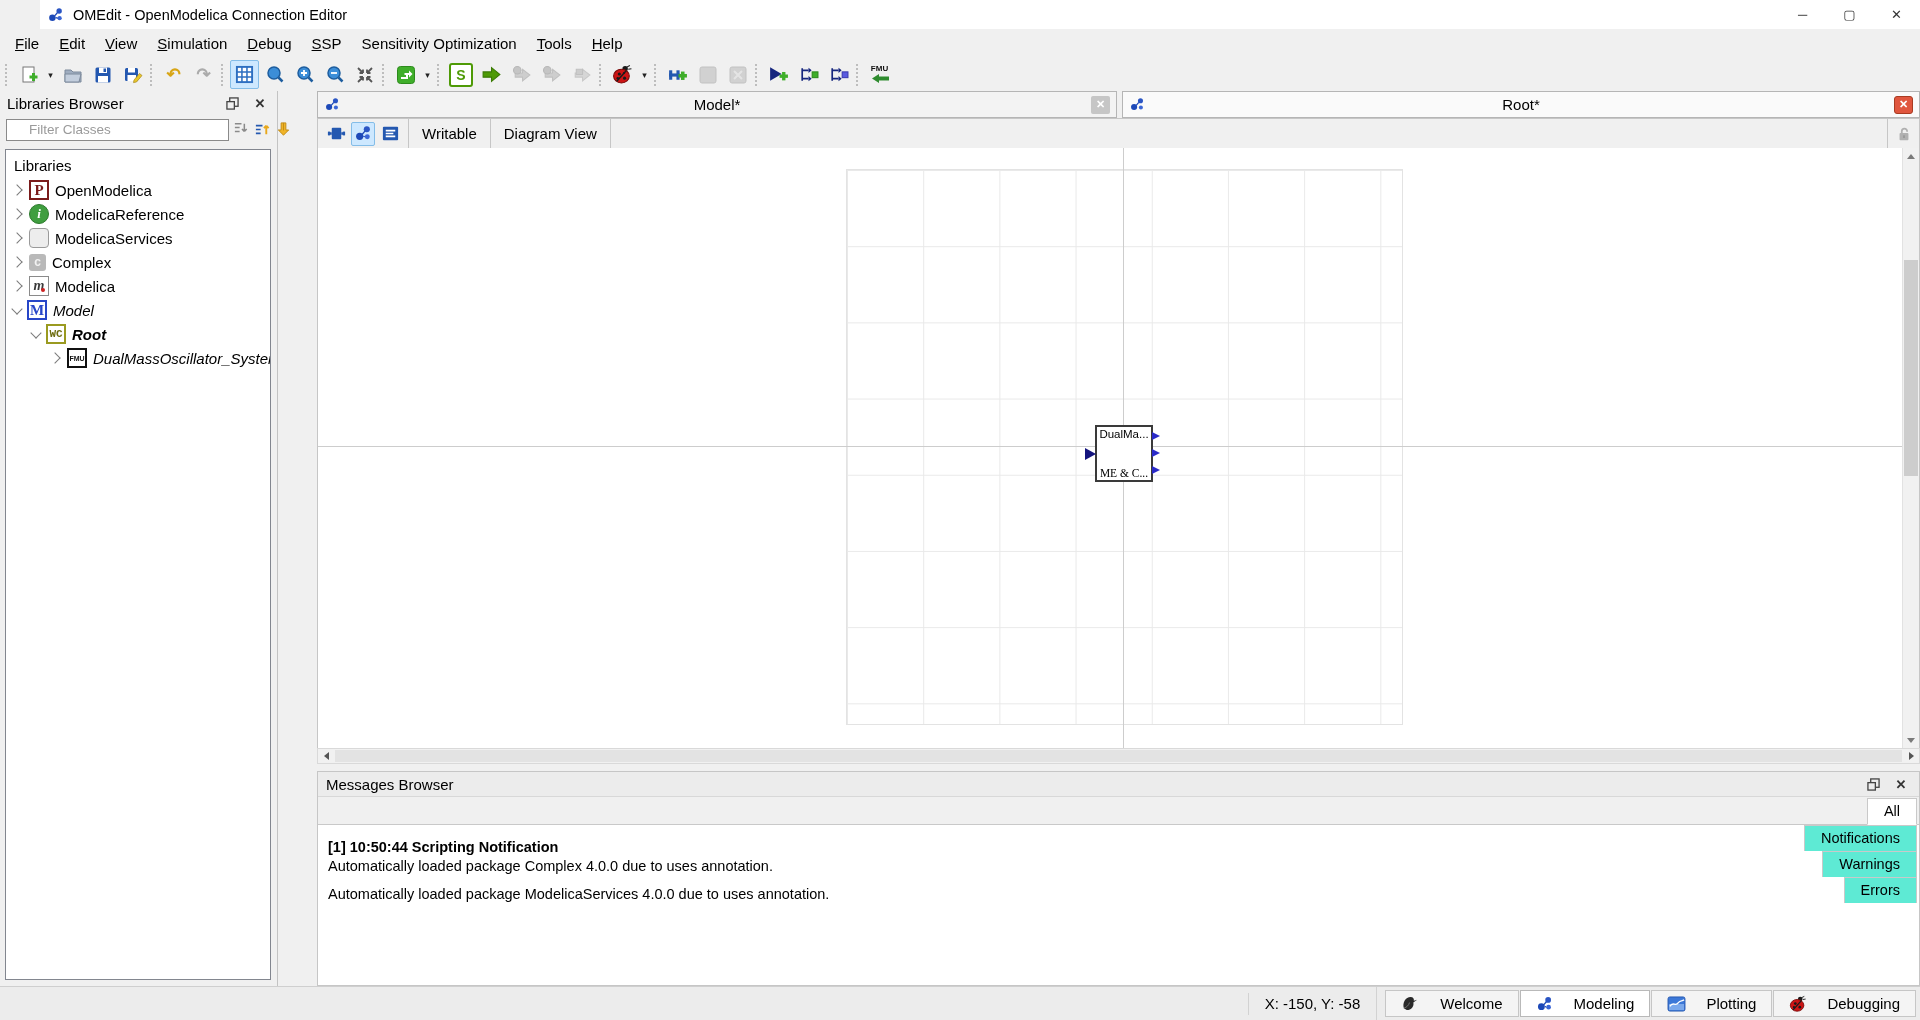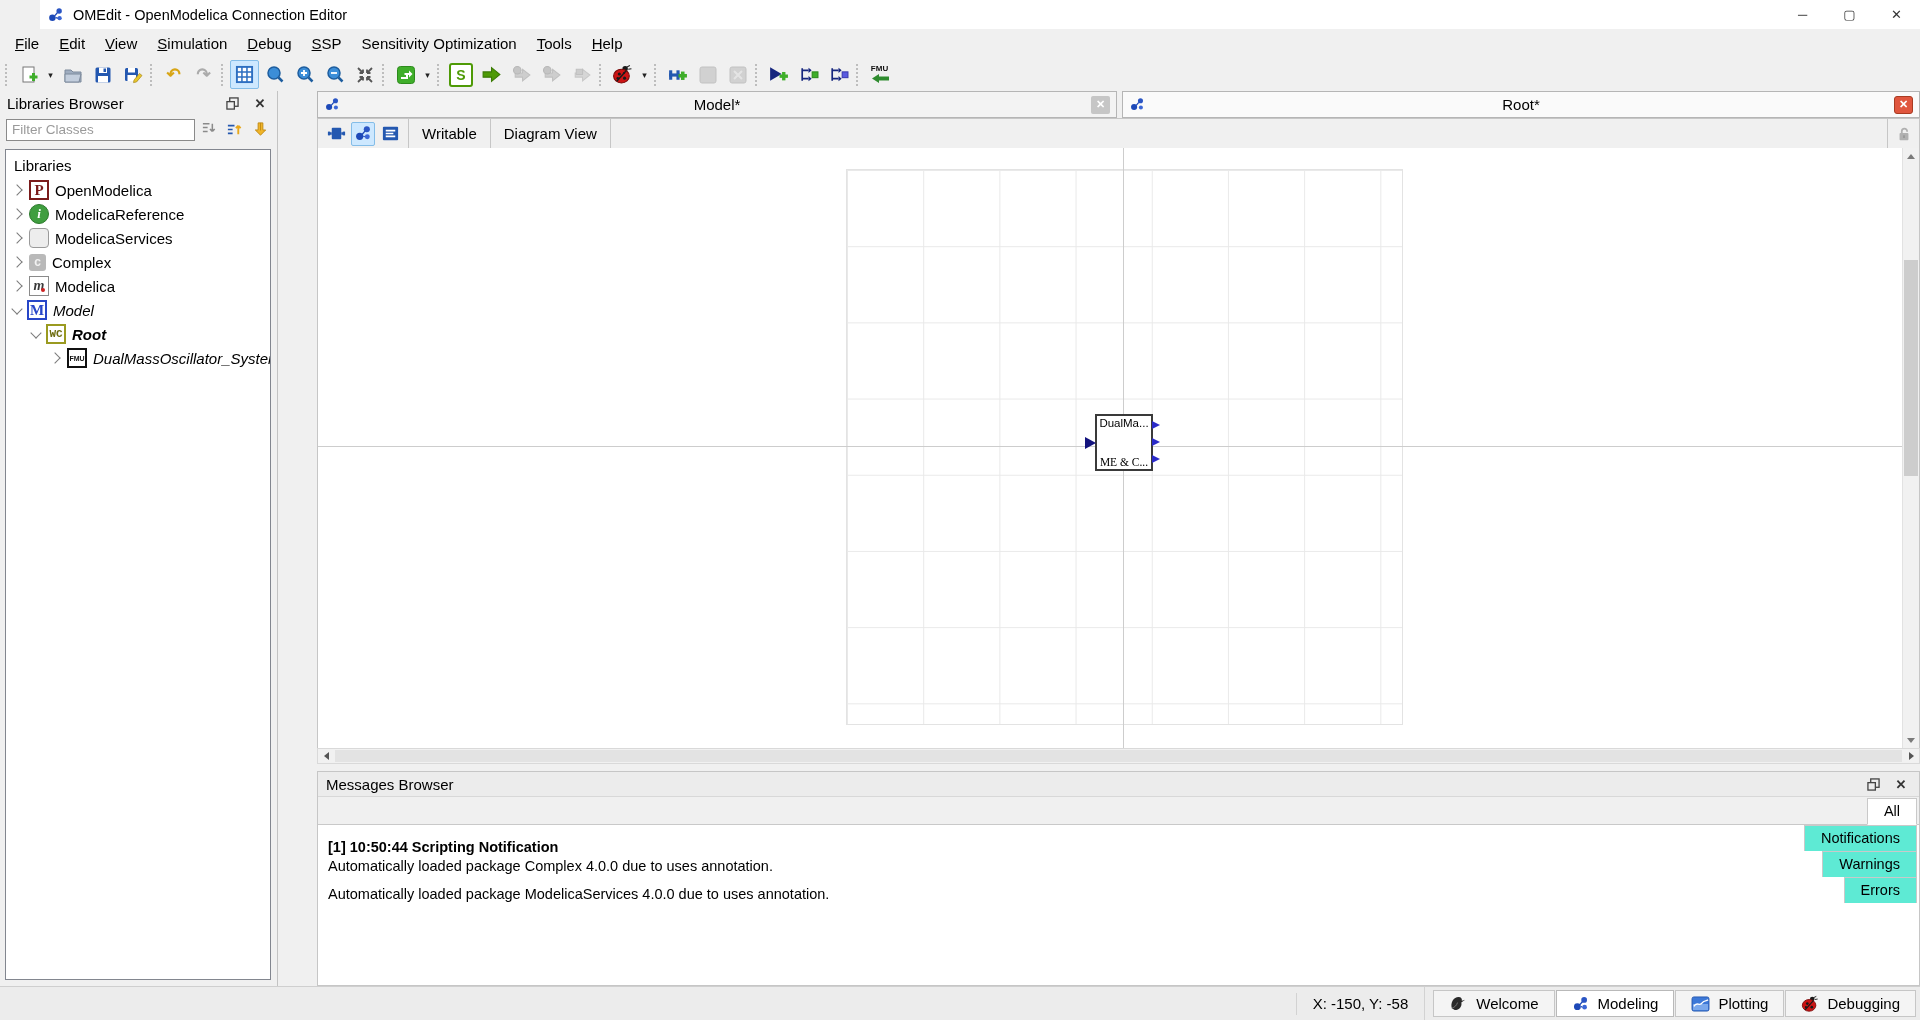--- a/index.html
+++ b/index.html
@@ -28,21 +28,21 @@
 
   
   .main { flex:1; display:flex; min-height:0;gap:36px; }
 
   
   .dock { width:278px; flex:0 0 auto; display:flex; flex-direction:column; background:#f0f0f0; border-right:1px solid #c3c3c3; }
   .dock-title { height:25px; display:flex; align-items:center; padding:0 2px 0 7px; }
   .dock-btns { margin-left:auto; display:flex; align-items:center; gap:6px; padding-right:4px; }
   .dock-btn { width:22px; height:20px; display:flex; align-items:center; justify-content:center; color:#333; font-size:13px; font-weight:bold; }
   .filter-row { display:flex; align-items:center; gap:4px; padding:2px 6px 3px 6px; }
-  .filter-input { flex:1; height:22px; border:1px solid #8a8a8a; background:#fff; padding:0 5px; font:13.5px "Liberation Sans",sans-serif; color:#701a75; }
+  .filter-input { flex:1; height:22px; border:1px solid #8a8a8a; background:#fff; padding:0 22px; font:13.5px "Liberation Sans",sans-serif; color:#701a75; }
   .filter-input::placeholder { color:#9a9a9a; }
   .filter-btn { width:25px; height:23px; display:flex; align-items:center; justify-content:center; }
   .tree-box { flex:1; margin:5px 6px 6px 5px; background:#fff; border:1px solid #82868f; padding:5px 2px; overflow:hidden; }
   .tree-root-label { padding:2px 0 4px 6px; }
   .tree-row { display:flex; align-items:center; height:24px; gap:6px; }
   .exp { width:8px; height:8px; border-right:1.6px solid #7b7b7b; border-bottom:1.6px solid #7b7b7b; flex:0 0 auto; }
   .exp.collapsed { transform:rotate(-45deg); margin-right:2px; }
   .exp.expanded  { transform:rotate(45deg); margin-top:-3px; }
   .badge { width:20px; height:20px; flex:0 0 auto; display:flex; align-items:center; justify-content:center; font-weight:bold; background:#fff; }
   .b-openmodelica { border:2px solid #7a1b1b; color:#7a1b1b; font-family:"Liberation Serif",serif; font-size:15px; }
@@ -77,21 +77,21 @@
   .vt-lock { margin-left:auto; border-left:1px solid #c6c6c6; width:32px; display:flex; align-items:center; justify-content:center; }
 
   
   .canvas { position:relative; flex:1; background:#fff; border-left:1px solid #c6c6c6; border-right:1px solid #c6c6c6; overflow:hidden; }
   .grid-rect { position:absolute; left:528px; top:21px; width:557px; height:556px;
       background-image:linear-gradient(#e9e9e9 1px, transparent 1px), linear-gradient(90deg,#e9e9e9 1px, transparent 1px);
       background-size:76.2px 76.2px; border:1px solid #e3e3e3; }
   .axis-v { position:absolute; left:805px; top:0; bottom:0; width:1px; background:#cdcdcd; }
   .axis-h { position:absolute; top:298px; left:0; right:17px; height:1px; background:#cdcdcd; }
 
-  .component { position:absolute; left:777px; top:266px; width:58px; height:57px; border:2px solid #3a3a3a; background:#fff; font-size:11.5px; }
+  .component { position:absolute; left:777px; top:277px; width:58px; height:57px; border:2px solid #3a3a3a; background:#fff; font-size:11.5px; }
   .comp-label { position:absolute; left:0; right:0; text-align:center; white-space:nowrap; overflow:hidden; }
   .comp-top { top:1px; } .comp-bottom { bottom:1px;font-family:Liberation Serif, serif; }
   .port-in { position:absolute; left:-12px; top:50%; margin-top:-6px; width:0; height:0;
       border-left:11px solid #14147e; border-top:6px solid transparent; border-bottom:6px solid transparent; }
   .port-out { position:absolute; right:-9px; width:0; height:0;
       border-left:8px solid #2a2ac8; border-top:4.5px solid transparent; border-bottom:4.5px solid transparent; }
   .po-1 { top:5px; } .po-2 { top:22px; } .po-3 { top:39px; }
 
   .vscroll { position:absolute; right:0; top:0; bottom:0; width:17px; background:#f1f1f1; border-left:1px solid #e2e2e2; }
   .vthumb { position:absolute; top:112px; height:216px; left:1px; right:1px; background:#cdcdcd; }
@@ -114,21 +114,21 @@
   .msg-tab.active { background:#fff; border-bottom:1px solid #fff; }
   .msg-content { flex:1; background:#fff; padding:6px 10px; overflow:hidden; font-size:14.5px; }
   .msg-header { font-weight:bold; margin-top:8px; }
   .msg-body { margin-top:3px; margin-bottom:12px; }
 
   
   .statusbar { height:34px; flex:0 0 auto; background:#ececec; border-top:1px solid #cfcfcf; display:flex; align-items:center; padding:0 4px; }
   .sb-right { margin-left:auto; display:flex; align-items:center; height:100%; }
   .sb-coords { padding:0 16px; height:22px; display:flex; align-items:center; border-left:1px solid #d2d2d2; }
   .sb-btns { display:flex; align-items:center; gap:1px; height:100%; border-left:1px solid #d2d2d2; padding-left:8px; }
-  .sb-btn { display:flex; align-items:center; gap:8px; padding:0 15px; height:27px; border:1px solid #c6c6c6; background:#f4f4f4; }
+  .sb-btn { display:flex; align-items:center; gap:20px; padding:0 15px; height:27px; border:1px solid #c6c6c6; background:#f4f4f4; }
   .sb-btn.active { background:#ffffff; border-color:#b9b9b9; }
 
   svg { display:block; }
 </style>
 </head>
 <body>
 
 <div class="app">
 
   <div class="titlebar">

